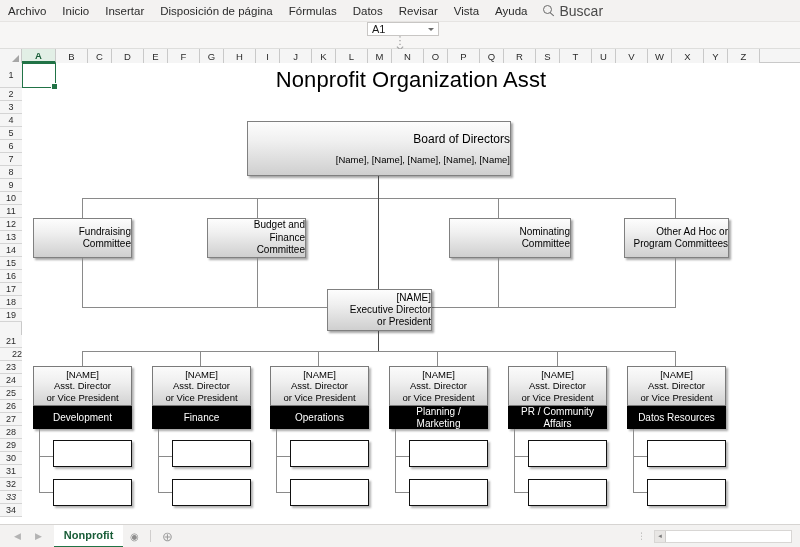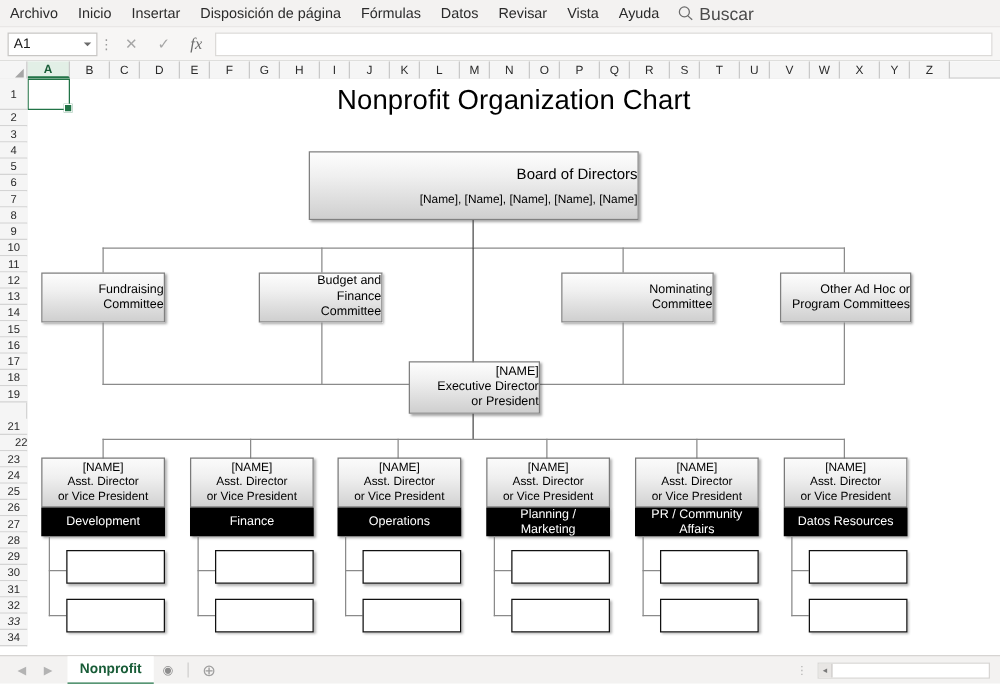--- a/index.html
+++ b/index.html
@@ -37,20 +37,21 @@
     transform:rotate(42deg); transform-origin: left center;
   }
   .search-txt { font-size:14px; color:#4a4a4a; }
 
   
   .formulabar {
     position:absolute; top:22px; left:0; width:800px; height:27px;
     background:#f7f6f5;
     display:flex; align-items:center;
     border-bottom:1px solid #dededc;
+    flex-direction:column;
   }
   .namebox {
     margin-left:6px; width:72px; height:19px;
     background:#ffffff; border:1px solid #c8c6c4;
     display:flex; align-items:center; justify-content:space-between;
     padding:0 4px; font-size:11px; color:#1a1a1a;
   }
   .namebox .caret {
     width:0;height:0;border-left:3px solid transparent;border-right:3px solid transparent;
     border-top:3.5px solid #6b6b6b;
@@ -297,21 +298,21 @@
         <div class="rowcell" style="height: 13px;">32</div>
         <div class="rowcell" style="height: 13px; font-style: italic;">33</div>
         <div class="rowcell" style="height: 13px;">34</div>
       </div>
 
     <div class="sheet">
       <div class="cellsel"></div>
 
       <div class="chart">
 
-        <div class="title">Nonprofit Organization Chart</div>
+        <div class="title">Nonprofit Organization Asst</div>
 
         <div class="node" style="left:225px; top:58px; width:264px; height:55px;">
           <div class="nhead">Board of Directors</div>
           <div class="nsub">[Name], [Name], [Name], [Name], [Name]</div>
         </div>
 
         <div class="ln dark" style="left:356px; top:113px; width:1.4px; height:23px;"></div>
         <div class="ln" style="left:60px; top:135px; width:594px; height:1.2px;"></div>
         <div class="ln" style="left:60px; top:135px; width:1.2px; height:20px;"></div>
         <div class="ln" style="left:235px; top:135px; width:1.2px; height:20px;"></div>

